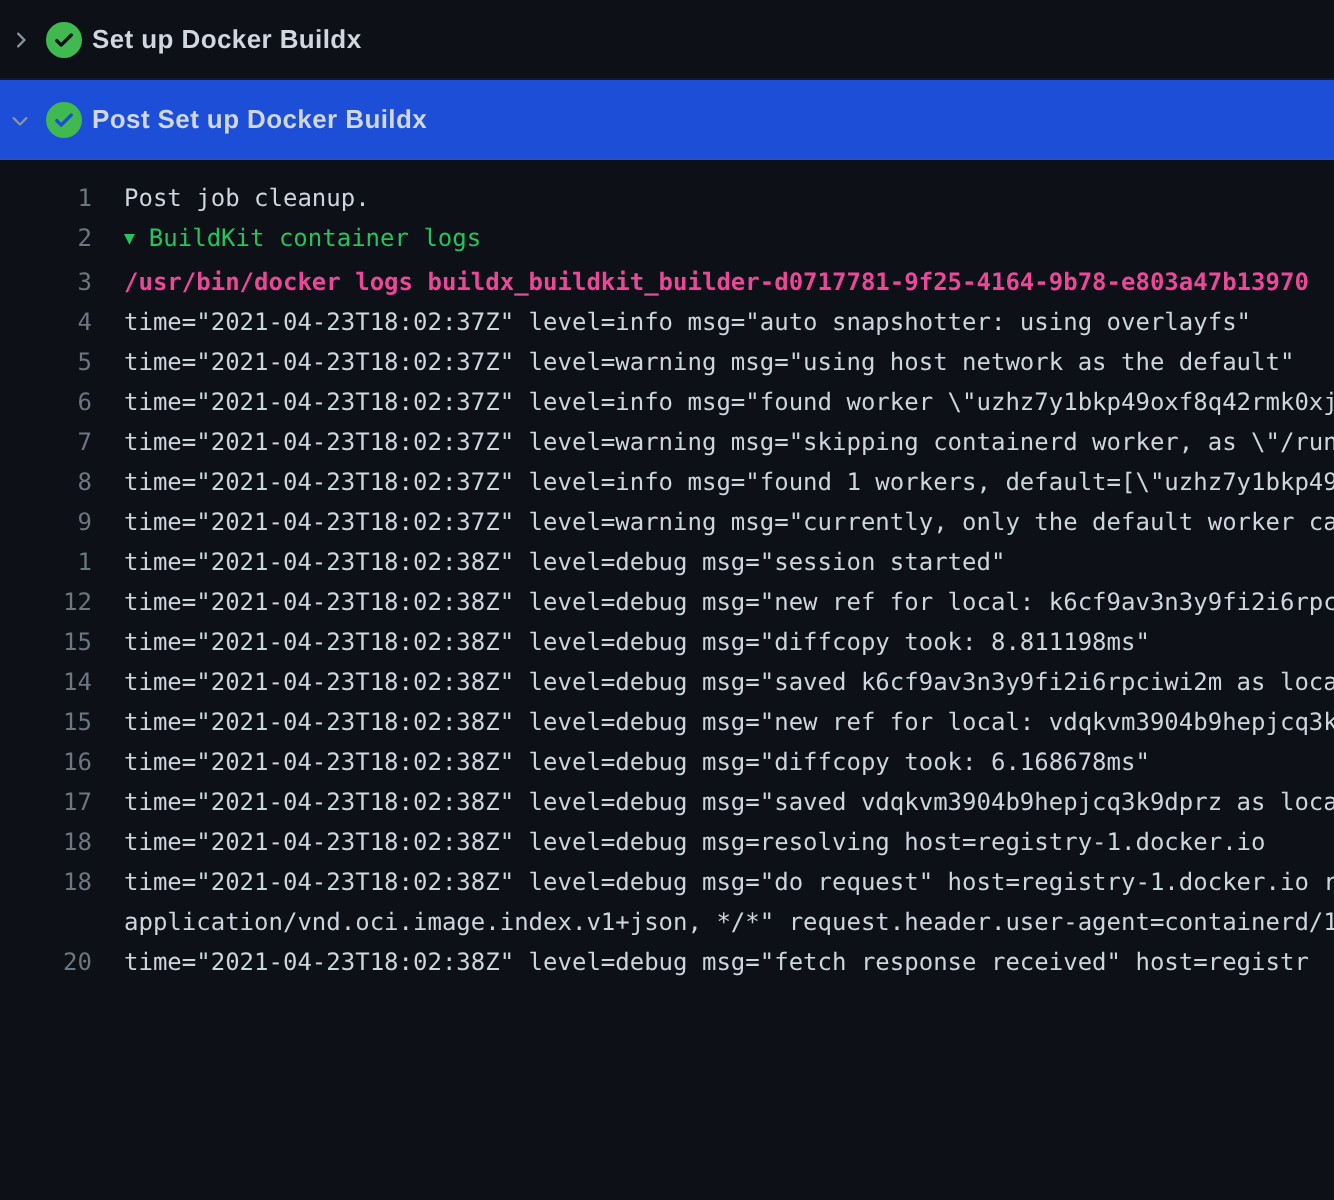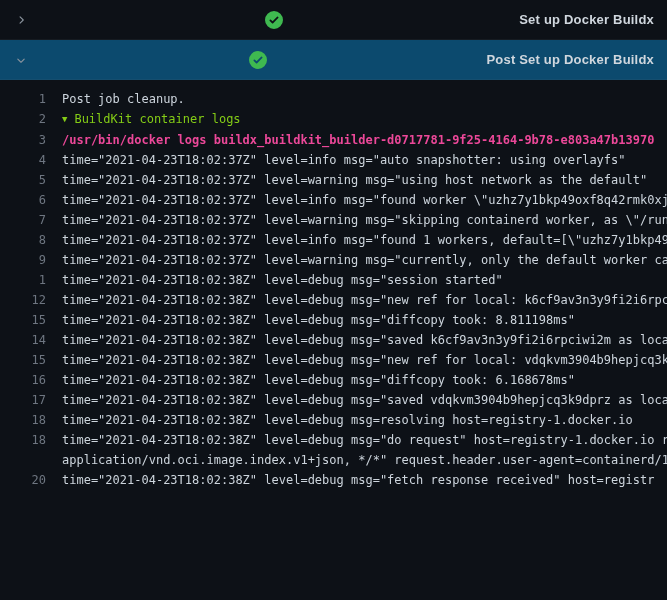--- a/index.html
+++ b/index.html
@@ -8,27 +8,26 @@
     background:#0d1117;
     overflow:hidden;
     font-family:"Liberation Sans", sans-serif;
   }
   .viewer { width:667px; height:600px; overflow:hidden; }
 
   
   .section-header {
     display:flex; align-items:center;
     height:40px;
-    padding:0 13px;
+    padding:0 2px;
     gap:5px;
     cursor:pointer;
     border-bottom:1px solid rgba(110,118,129,0.10);
-    justify-content:space-between;
   }
-  .section-header.expanded { background:#0c4a6e; }
+  .section-header.expanded { background:#1d4ed8; }
   .chevron {
     width:16px; height:16px; flex:none;
     display:flex; align-items:center; justify-content:center;
     color:#8b949e;
   }
   .chevron svg { width:12px; height:12px; fill:currentColor; }
   .expanded .chevron svg { transform:rotate(90deg); }
   .check { width:18px; height:18px; flex:none; display:flex; }
   .check svg { width:18px; height:18px; fill:#3fb950; }
   .section-label {
@@ -45,21 +44,21 @@
   .log-row { display:flex; white-space:pre; }
   .ln {
     width:46px; flex:none;
     text-align:right;
     color:#6e7681;
     cursor:pointer;
     user-select:none;
   }
   .ltext { padding-left:16px; overflow:hidden; flex:1; }
   .row-command .ltext { color:#ec4899; font-weight:bold; }
-  .row-group .ltext { color:#84cc16; cursor:pointer; }
+  .row-group .ltext { color:#22c55e; cursor:pointer; }
   .marker { display:inline-block; font-size:9px; margin-right:7px; transform:translateY(-1px); }
 </style>
 </head>
 <body>
 
 <div class="viewer">
   <div id="steps-list">
   <div class="section-header">
     <span class="chevron">
       <svg viewBox="0 0 16 16" aria-hidden="true">

